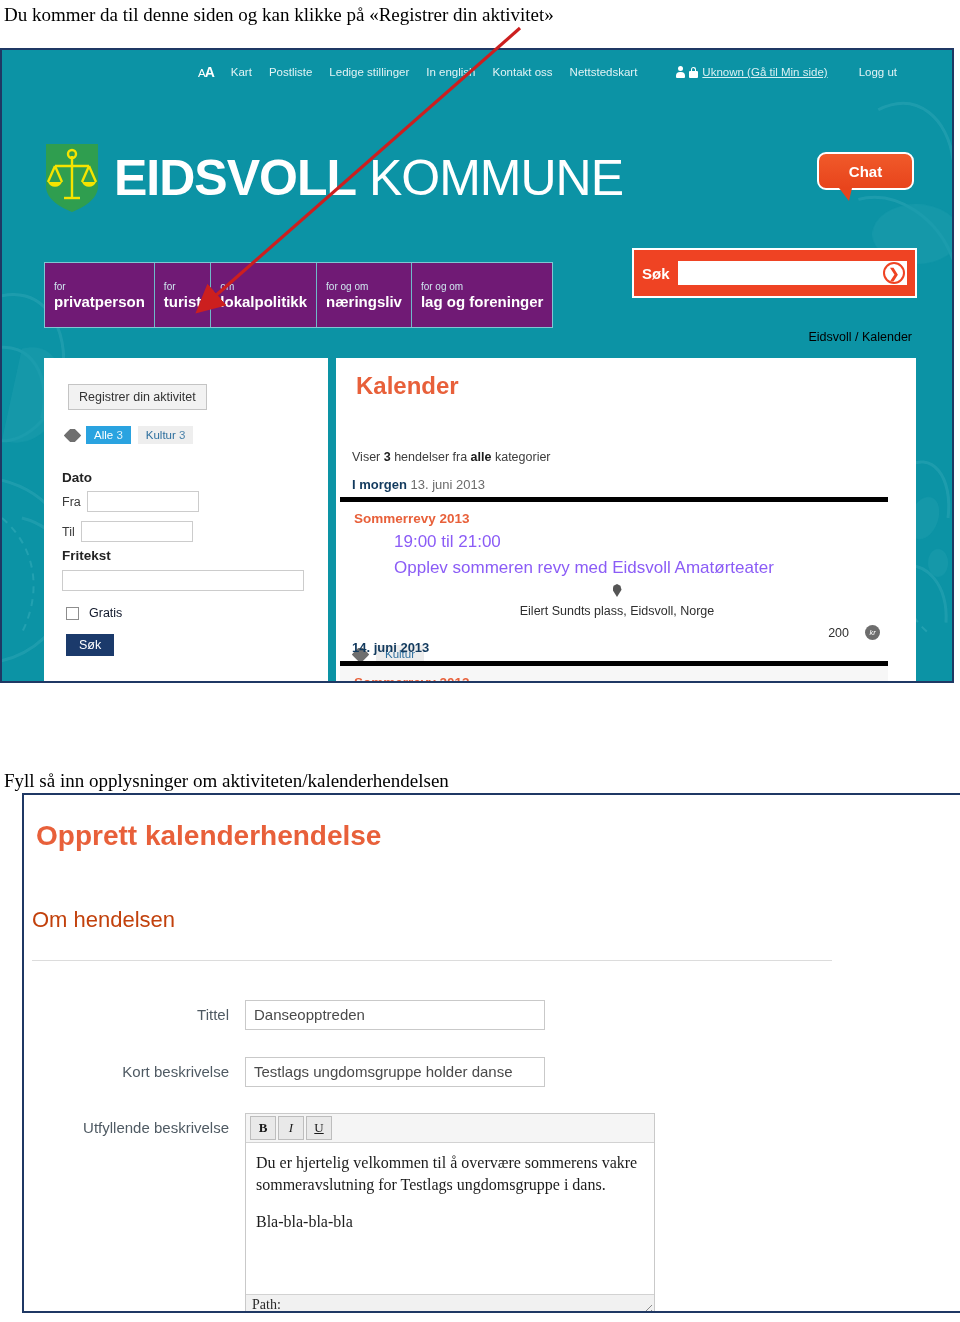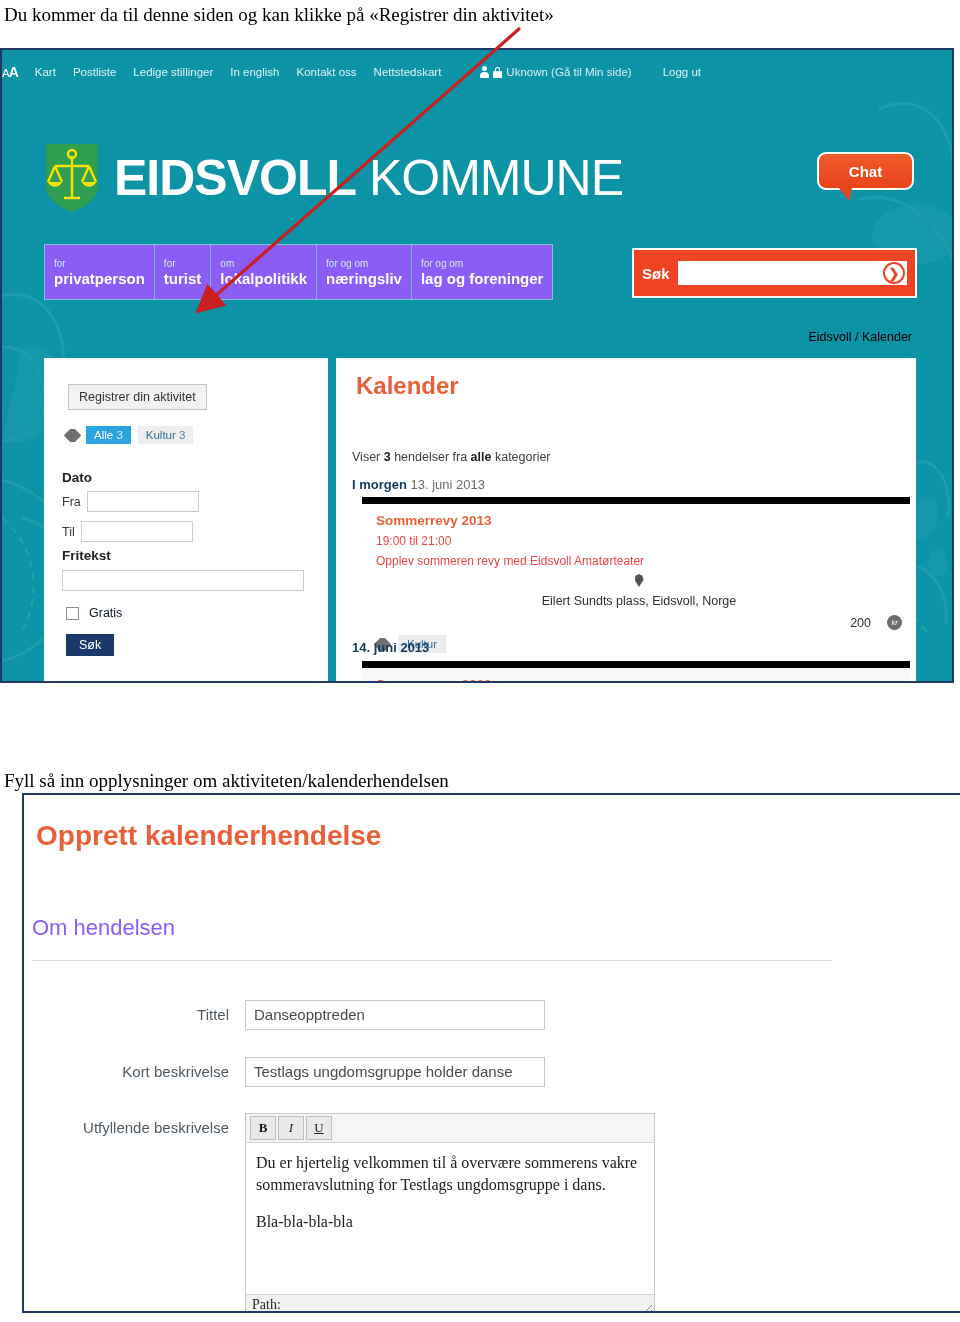--- a/index.html
+++ b/index.html
@@ -55,40 +55,42 @@
 
   
   .topnav {
     position: absolute;
     left: 0; top: 10px;
     width: 100%;
     height: 24px;
     display: flex;
     align-items: center;
     gap: 17px;
+    padding-left: 196px;
     box-sizing: border-box;
     font-size: 11.5px;
     color: #d9f0f3;
   }
   .topnav .aa {
     color: #ffffff;
     letter-spacing: -1px;
   }
   .topnav .aa b { font-size: 14px; }
   .topnav a {
     color: #e2f3f5;
     text-decoration: none;
     white-space: nowrap;
   }
   .user-block {
     display: flex;
     align-items: center;
     gap: 4px;
     margin-left: 22px;
     white-space: nowrap;
+    text-decoration: underline;
   }
   .person-ico {
     display: inline-block;
     width: 9px; height: 12px;
     position: relative;
   }
   .person-ico::before {
     content: "";
     position: absolute; left: 2px; top: 0;
     width: 5px; height: 5px; border-radius: 50%;
@@ -165,24 +167,24 @@
     position: absolute;
     left: 20px; bottom: -13px;
     border-left: 10px solid transparent;
     border-right: 3px solid transparent;
     border-top: 13px solid #e8441c;
   }
 
   
   .tabs {
     position: absolute;
-    left: 42px; top: 194px;
-    height: 56px;
-    display: flex;
-    background: #8b5cf6;
+    left: 42px; top: 212px;
+    height: 66px;
+    display: flex;
+    background: #701a75;
     border: 1px solid #7fc6d3;
     box-sizing: border-box;
   }
   .tab {
     border-right: 1px solid #6fb9c9;
     padding: 7px 9px 6px 9px;
     color: #ffffff;
     display: flex;
     flex-direction: column;
     justify-content: center;
@@ -359,40 +361,41 @@
     left: 16px;
     font-size: 13px;
     color: #6b6b6b;
   }
   .daterow b { color: #123a5e; }
   .d1 { top: 119px; }
   .d2 { top: 282px; color:#123a5e; font-weight: bold; }
 
   .evt {
     position: absolute;
-    left: 26px;
+    left: 4px;
     width: 548px;
-    border-top: 7px solid #000000;
+    border-top: 5px solid #000000;
     background: #ffffff;
     box-sizing: border-box;
     padding: 9px 8px 8px 14px;
   }
   .evt.shaded { background: #f7f7f7; }
   .evt1 { top: 139px; height: 135px; }
   .evt2 { top: 303px; height: 60px; }
   .evt-title {
     color: #e8603a;
     font-size: 13.5px;
     font-weight: bold;
     margin-bottom: 6px;
   }
   .evt-time, .evt-desc {
-    font-size: 12px;
-    color: #ef4444;
+    font-size: 17px;
+    color: #8b5cf6;
     margin-bottom: 6px;
+    margin-left: 40px;
   }
   .evt-meta {
     display: flex;
     align-items: center;
     gap: 7px;
     font-size: 12.5px;
     color: #2e2e2e;
     margin-bottom: 5px;
     flex-direction: column;
   }
@@ -448,23 +451,23 @@
   }
   .f-title {
     position: absolute;
     left: 12px; top: 25px;
     color: #e8603a;
     font-size: 28px;
     font-weight: bold;
   }
   .f-sec {
     position: absolute;
-    left: 8px; top: 120px;
+    left: 8px; top: 112px;
     font-size: 22px;
-    color: #8b5cf6;
+    color: #c2410c;
   }
   .f-sep {
     position: absolute;
     left: 8px; top: 165px;
     width: 800px;
     border-top: 1px solid #dcdcdc;
   }
   .f-row {
     position: absolute;
     display: flex;

